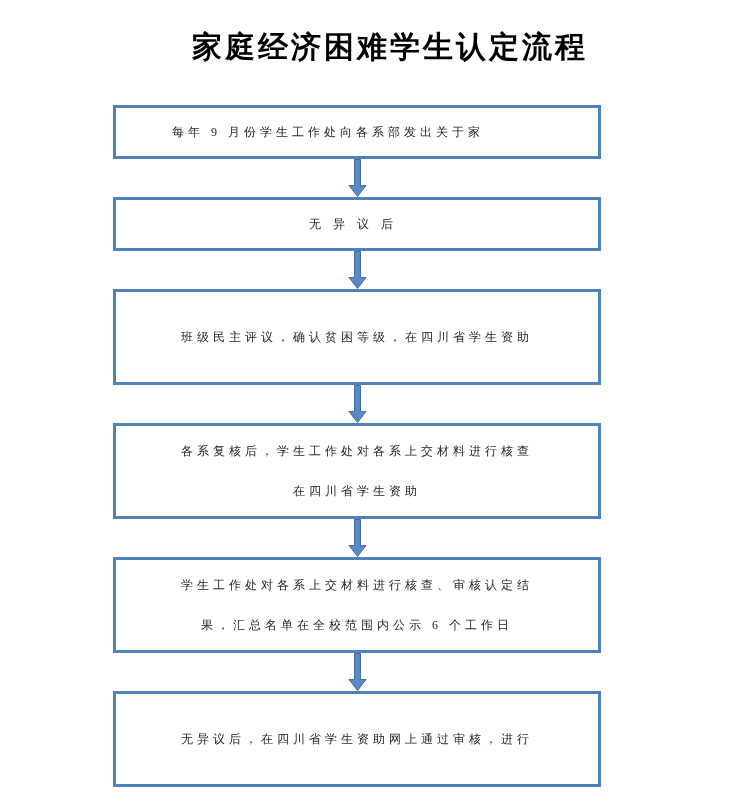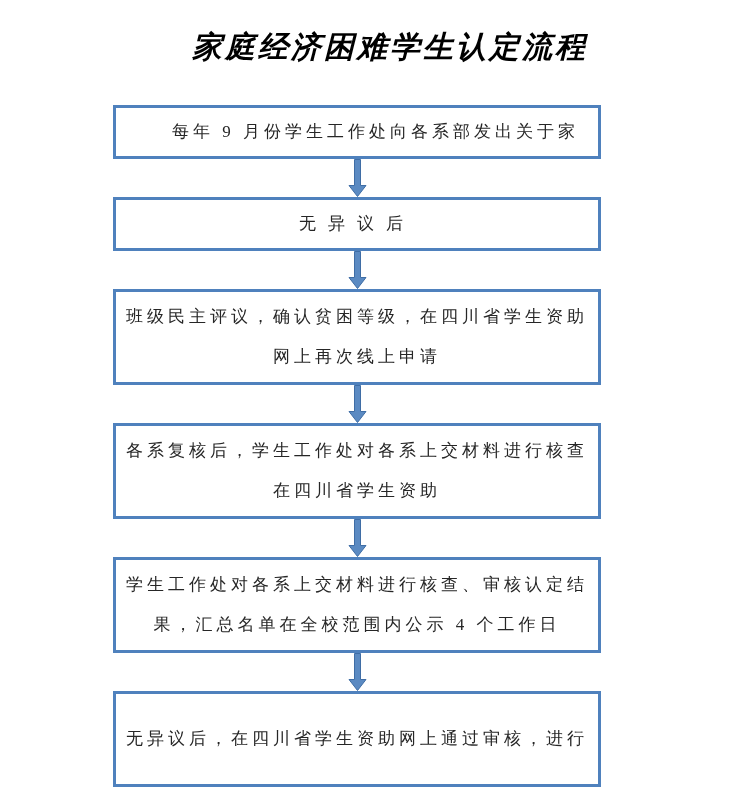--- a/index.html
+++ b/index.html
@@ -25,21 +25,20 @@
     left: 0;
     width: 100%;
     box-sizing: border-box;
     padding-left: 40px;
     text-align: center;
     font-size: 30px;
     font-weight: bold;
     letter-spacing: 3px;
     color: var(--title-color, #000000);
     white-space: nowrap;
-    font-style: italic;
   }
   .flow {
     position: absolute;
     top: 105px;
     left: 113px;
     width: 488px;
     display: flex;
     flex-direction: column;
     align-items: center;
   }
@@ -50,21 +49,21 @@
     background: #ffffff;
     display: flex;
     flex-direction: column;
     justify-content: center;
     align-items: center;
     overflow: hidden;
   }
   .box.single { height: 54px; }
   .box.double { height: 96px; }
   .line {
-    font-size: 17px;
+    font-size: 12px;
     letter-spacing: 4px;
     line-height: 40px;
     color: var(--text-color, #262626);
     white-space: nowrap;
   }
   .line.spacious { letter-spacing: 12px; }
   .box.indent { align-items: flex-start; }
   .box.indent .line {
     padding-left: 56px;
     align-self: flex-start;
@@ -106,21 +105,20 @@
     </div>
 
     <div class="arrow-wrap">
       <svg width="19" height="38" viewBox="0 0 19 38" aria-hidden="true">
         <path d="M6.5,0.5 L12.5,0.5 L12.5,26.5 L18,26.5 L9.5,37.5 L1,26.5 L6.5,26.5 Z"></path>
       </svg>
     </div>
 
     <div class="box double">
       <div class="line">班级民主评议，确认贫困等级，在四川省学生资助</div>
-      <div class="line">网上再次线上申请</div>
     </div>
 
     <div class="arrow-wrap">
       <svg width="19" height="38" viewBox="0 0 19 38" aria-hidden="true">
         <path d="M6.5,0.5 L12.5,0.5 L12.5,26.5 L18,26.5 L9.5,37.5 L1,26.5 L6.5,26.5 Z"></path>
       </svg>
     </div>
 
     <div class="box double">
       <div class="line">各系复核后，学生工作处对各系上交材料进行核查</div>
@@ -128,21 +126,21 @@
     </div>
 
     <div class="arrow-wrap">
       <svg width="19" height="38" viewBox="0 0 19 38" aria-hidden="true">
         <path d="M6.5,0.5 L12.5,0.5 L12.5,26.5 L18,26.5 L9.5,37.5 L1,26.5 L6.5,26.5 Z"></path>
       </svg>
     </div>
 
     <div class="box double">
       <div class="line">学生工作处对各系上交材料进行核查、审核认定结</div>
-      <div class="line">果，汇总名单在全校范围内公示 4 个工作日</div>
+      <div class="line">果，汇总名单在全校范围内公示 6 个工作日</div>
     </div>
 
     <div class="arrow-wrap">
       <svg width="19" height="38" viewBox="0 0 19 38" aria-hidden="true">
         <path d="M6.5,0.5 L12.5,0.5 L12.5,26.5 L18,26.5 L9.5,37.5 L1,26.5 L6.5,26.5 Z"></path>
       </svg>
     </div>
 
     <div class="box double">
       <div class="line">无异议后，在四川省学生资助网上通过审核，进行</div>

